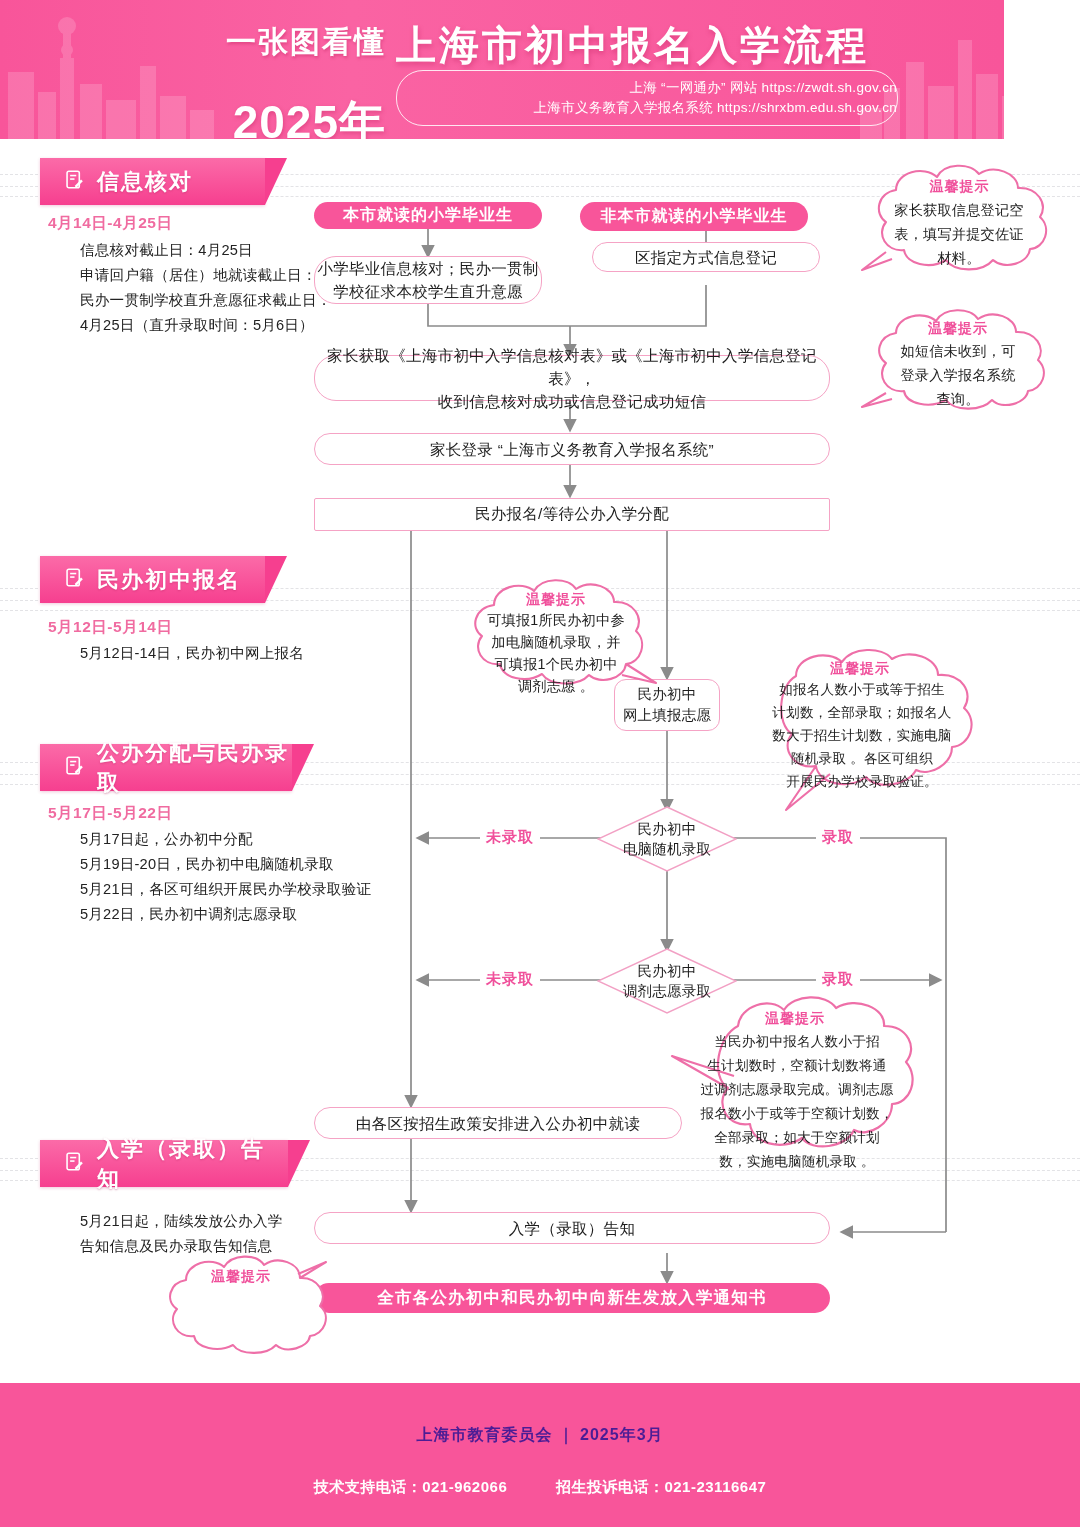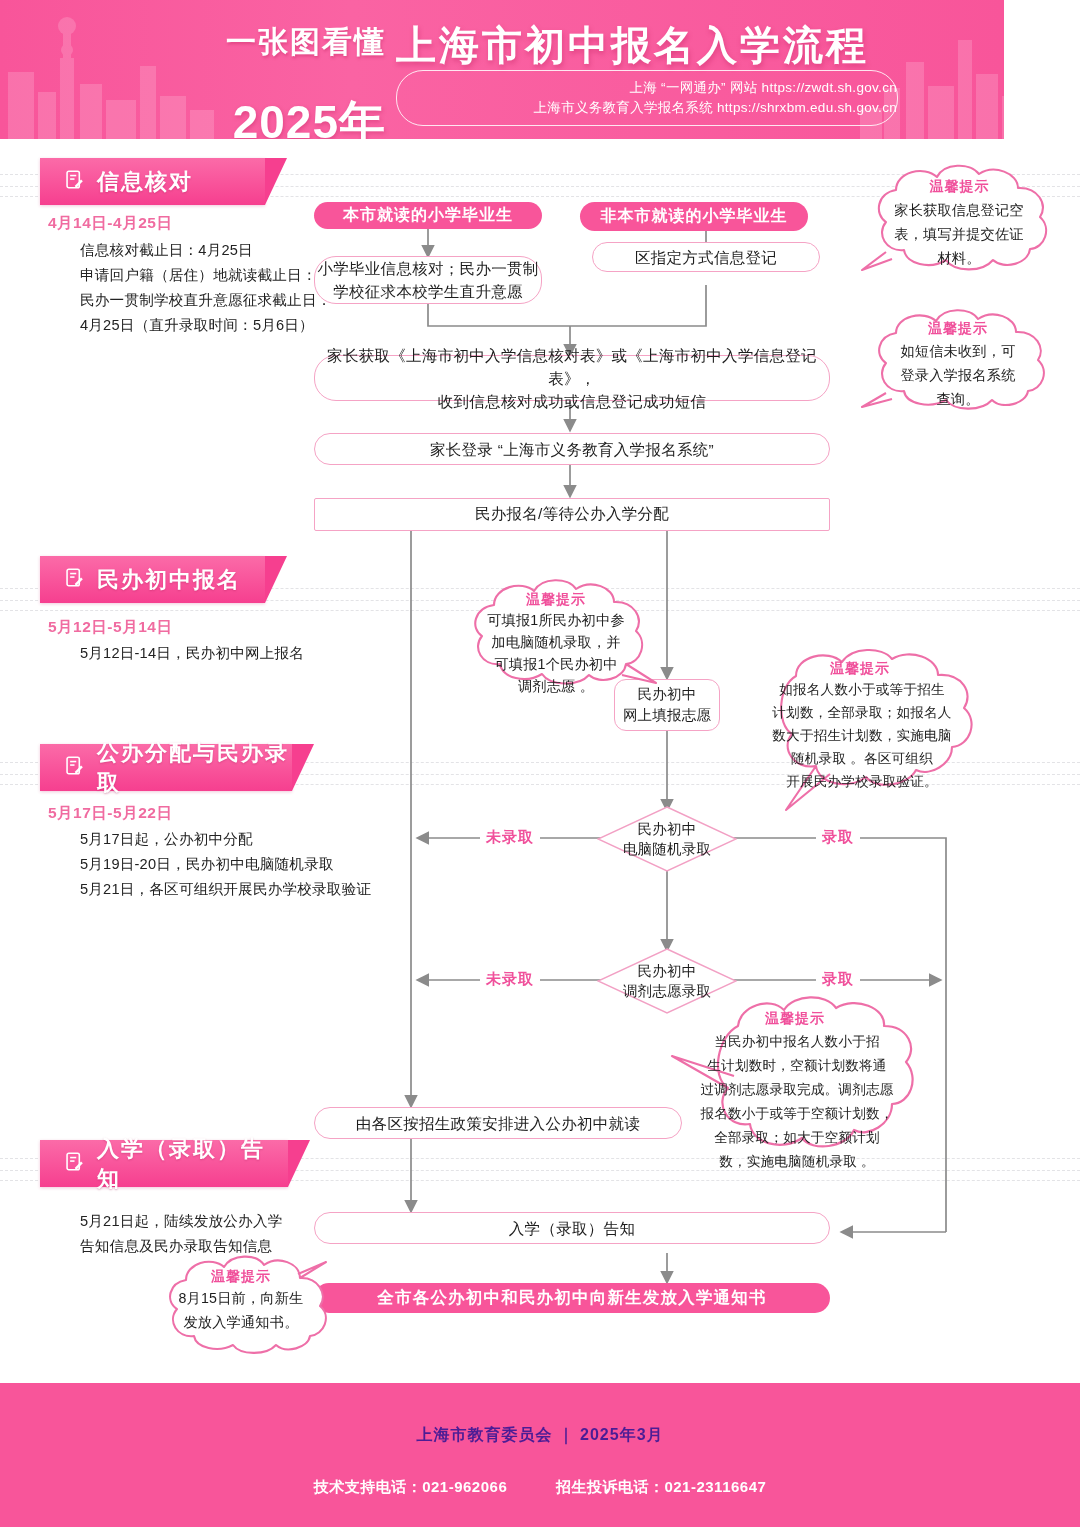--- a/index.html
+++ b/index.html
@@ -239,20 +239,21 @@
     </span>
     <span class="blabel">公办分配与民办录取</span>
   </div>
   <div style="position:absolute;left:292px;top:744px;width:0;height:0;
     border-top:47px solid #f63f8f;border-right:22px solid transparent;"></div>
   <div class="sec-date" style="left:48px;top:803px;">5月17日-5月22日</div>
   <div class="sec-lines" style="left:48px;top:827px;">
     <div>5月17日起，公办初中分配</div>
     <div>5月19日-20日，民办初中电脑随机录取</div>
     <div>5月21日，各区可组织开展民办学校录取验证</div>
+    <div>5月22日，民办初中调剂志愿录取</div>
   </div>
 
   <div class="badge" style="left:40px;top:1140px;width:248px;">
     <span class="bicon">
       <svg width="21" height="21" viewBox="0 0 24 24" fill="none" stroke="#fff" stroke-width="1.8">
         <rect x="3.5" y="2.5" width="14" height="19" rx="2"></rect>
         <line x1="7" y1="7.5" x2="14" y2="7.5"></line>
         <line x1="7" y1="11.5" x2="12" y2="11.5"></line>
         <path d="M13 18.5 L19.5 12 L21.5 14 L15 20.5 L12.5 21 z" fill="#fff" stroke="none"></path>
       </svg>
@@ -416,24 +417,20 @@
   <div class="cloud" style="left:146px;top:1252px;width:190px;height:106px;">
     <svg width="190" height="106" viewBox="0 0 190 106">
       <path d="M40,28 C40,11 66,4 78,15 C86,2 110,1 118,13 C132,3 154,11 154,26
                C172,25 182,42 174,54 C186,64 178,83 164,84
                C162,96 140,102 130,93 C120,104 94,103 87,93
                C72,101 50,96 48,84 C31,86 21,69 31,57
                C19,49 23,31 40,28 Z
                M154,26 L180,10 L152,22" fill="#fff" stroke="#ee6fa8" stroke-width="2.1" stroke-linejoin="round"></path>
     </svg>
     <div class="ctitle" style="top:16px;">温馨提示</div>
-    <div class="cbody" style="left:16px;top:34px;width:158px;line-height:24px;">
-      <div>8月15日前，向新生</div>
-      <div>发放入学通知书。</div>
-    </div>
   </div>
 
   <div class="footer">
     <div class="f1">上海市教育委员会  ｜  2025年3月</div>
     <div class="f2">
       <span>技术支持电话：021-962066</span>
       <span>招生投诉电话：021-23116647</span>
     </div>
   </div>
 

